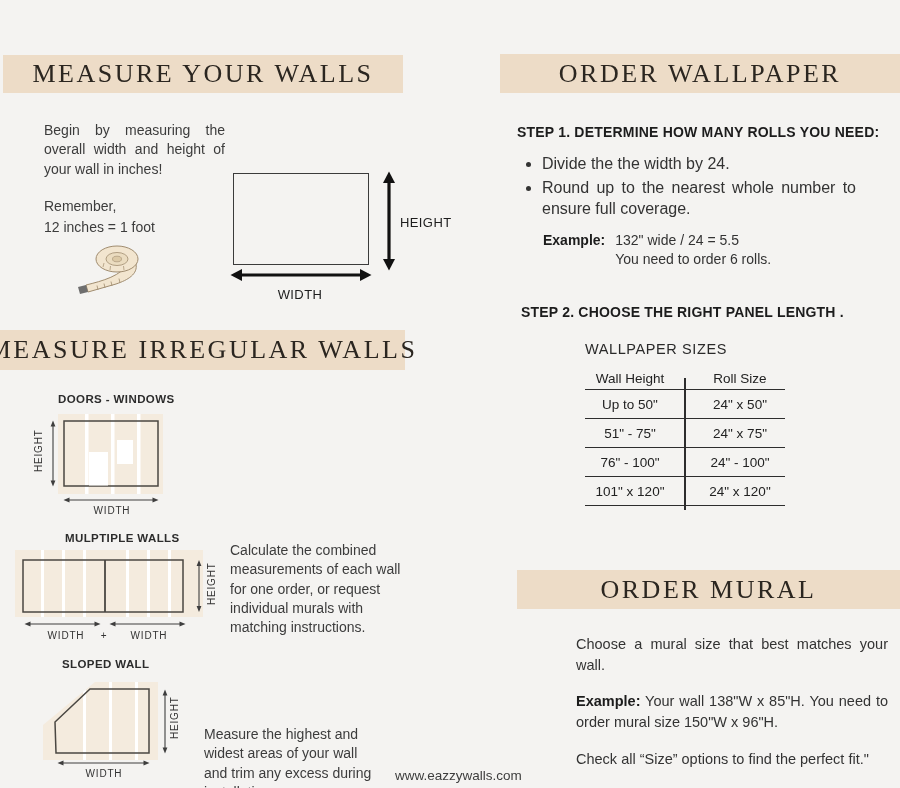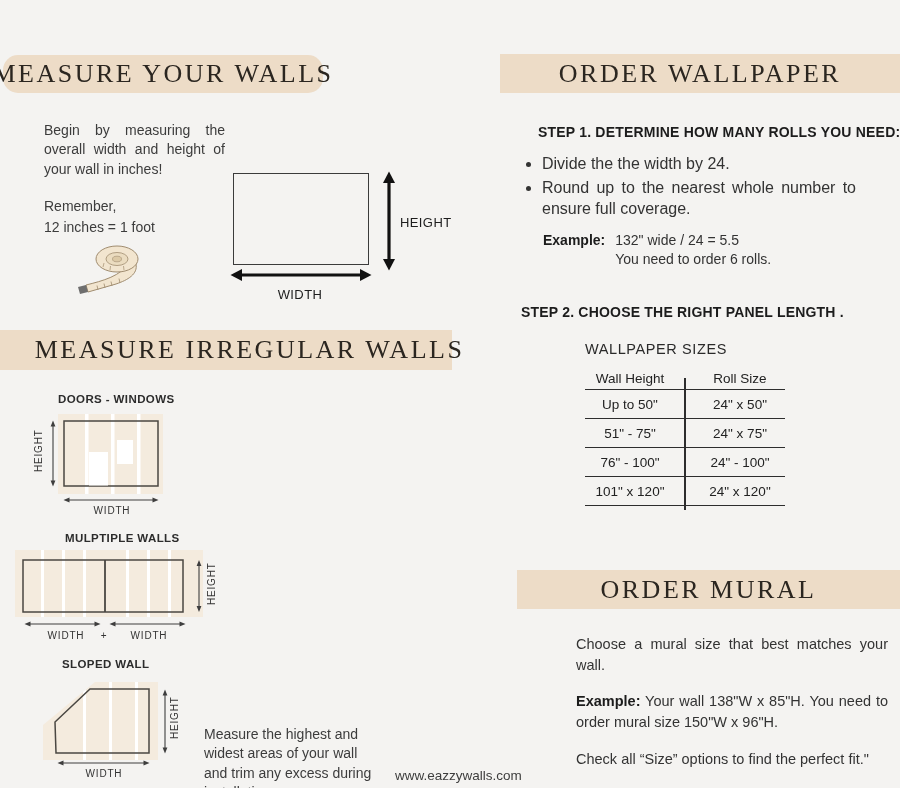--- a/index.html
+++ b/index.html
@@ -33,21 +33,21 @@
   .mural-p { position:absolute; left:540px; width:312px; font-size:14.5px; line-height:1.45; color:#333;margin-left:36px; }
   .mural-p .ex-label { font-weight:bold; color:#1C1C1C; }
   .footer { position:absolute; left:395px; top:768px; font-size:13.5px; color:#3D3D3D; }
   svg text { font-family:"Liberation Sans","DejaVu Sans",sans-serif; font-size:10px; font-weight:500; fill:#333; letter-spacing:0.8px; }
 </style>
 </head>
 <body>
 
 <div class="page">
 
-  <div class="banner" style="left:3px; top:55px; width:320px; height:38px;border-radius:15px;">MEASURE YOUR WALLS</div>
+  <div class="banner" style="left:3px; top:55px; width:400px; height:38px;">MEASURE YOUR WALLS</div>
 
   <div class="abs body-text justify" style="left:44px; top:121px; width:181px;">Begin by measuring the overall width and height of your wall in inches!</div>
 
   <div class="abs body-text" style="left:44px; top:196px; line-height:1.5;">
     <div>Remember,</div>
     <div>12 inches = 1 foot</div>
   </div>
 
   <svg class="abs" style="left:78px; top:240px;" width="100" height="56" viewBox="0 0 100 56">
     <path d="M58,24 C60,34 50,40 38,44 L10,52 L8,45 C24,41 44,36 51,22 Z" fill="#F2E5CF" stroke="#A08C6F" stroke-width="1"></path>
@@ -73,21 +73,21 @@
   </svg>
   <div class="big-label" style="left:400px; top:215px;">HEIGHT</div>
 
   <svg class="abs" style="left:230px; top:265px;" width="142" height="20" viewBox="0 0 142 20">
     <line x1="10" y1="10" x2="132" y2="10" stroke="#111" stroke-width="3.2"></line>
     <polygon points="0.5,10 12,4 12,16" fill="#111"></polygon>
     <polygon points="141.5,10 130,4 130,16" fill="#111"></polygon>
   </svg>
   <div class="big-label" style="left:233px; top:287px; width:134px; text-align:center;">WIDTH</div>
 
-  <div class="banner" style="left:0px; top:330px; width:405px; height:40px;padding-left:47px;">MEASURE IRREGULAR WALLS</div>
+  <div class="banner" style="left:0px; top:330px; width:405px; height:40px;">MEASURE IRREGULAR WALLS</div>
 
   <div class="sub-label" style="left:58px; top:393px;">DOORS - WINDOWS</div>
 
   <svg class="abs" style="left:28px; top:408px;" width="175" height="112" viewBox="0 0 175 112">
     <rect x="30" y="6" width="105" height="80" fill="#F4EBDE"></rect>
     <rect x="57" y="6" width="3.5" height="80" fill="#FFFFFF"></rect>
     <rect x="83" y="6" width="3.5" height="80" fill="#FFFFFF"></rect>
     <rect x="109" y="6" width="3.5" height="80" fill="#FFFFFF"></rect>
     <rect x="36" y="13" width="94" height="65" fill="none" stroke="#4A4742" stroke-width="1.5"></rect>
     <rect x="61" y="44" width="19" height="33.5" fill="#FFFFFF"></rect>
@@ -123,20 +123,21 @@
     <polygon points="16.5,79 22.5,76.6 22.5,81.4" fill="#3E3E3E"></polygon>
     <polygon points="92.5,79 86.5,76.6 86.5,81.4" fill="#3E3E3E"></polygon>
     <line x1="104" y1="79" x2="175" y2="79" stroke="#3E3E3E" stroke-width="1.1"></line>
     <polygon points="101.5,79 107.5,76.6 107.5,81.4" fill="#3E3E3E"></polygon>
     <polygon points="177.5,79 171.5,76.6 171.5,81.4" fill="#3E3E3E"></polygon>
     <text x="58" y="94" text-anchor="middle">WIDTH</text>
     <text x="96" y="94" text-anchor="middle">+</text>
     <text x="141" y="94" text-anchor="middle">WIDTH</text>
   </svg>
 
+  <div class="abs body-text" style="left:230px; top:541px; width:185px;">Calculate the combined measurements of each wall for one order, or request individual murals with matching instructions.</div>
 
   <div class="sub-label" style="left:62px; top:658px;">SLOPED WALL</div>
 
   <svg class="abs" style="left:30px; top:672px;" width="180" height="110" viewBox="0 0 180 110">
     <defs>
       <clipPath id="slopeClip">
           <polygon points="65,10 128,10 128,88 13,88 13,53"></polygon>
         </clipPath>
     </defs>
     <polygon points="65,10 128,10 128,88 13,88 13,53" fill="#F4EBDE"></polygon>
@@ -153,21 +154,21 @@
     <line x1="30" y1="91" x2="117" y2="91" stroke="#3E3E3E" stroke-width="1.1"></line>
     <polygon points="27.5,91 33.5,88.6 33.5,93.4" fill="#3E3E3E"></polygon>
     <polygon points="119.5,91 113.5,88.6 113.5,93.4" fill="#3E3E3E"></polygon>
     <text x="74" y="105" text-anchor="middle">WIDTH</text>
   </svg>
 
   <div class="abs body-text" style="left:204px; top:725px; width:172px;">Measure the highest and widest areas of your wall and trim any excess during installation.</div>
 
   <div class="banner" style="left:500px; top:54px; width:400px; height:39px;">ORDER WALLPAPER</div>
 
-  <div class="step-heading" style="left:517px; top:124px;margin-left:21px;">STEP 1. DETERMINE HOW MANY ROLLS YOU NEED:</div>
+  <div class="step-heading" style="left:517px; top:124px;">STEP 1. DETERMINE HOW MANY ROLLS YOU NEED:</div>
 
   <ul class="bullets">
     <li>Divide the the width by 24.</li>
     <li>Round up to the nearest whole number to ensure full coverage.</li>
   </ul>
 
   <div class="example">
     <span class="ex-label">Example:</span>
     <span>
       <div>132" wide / 24 = 5.5</div>

